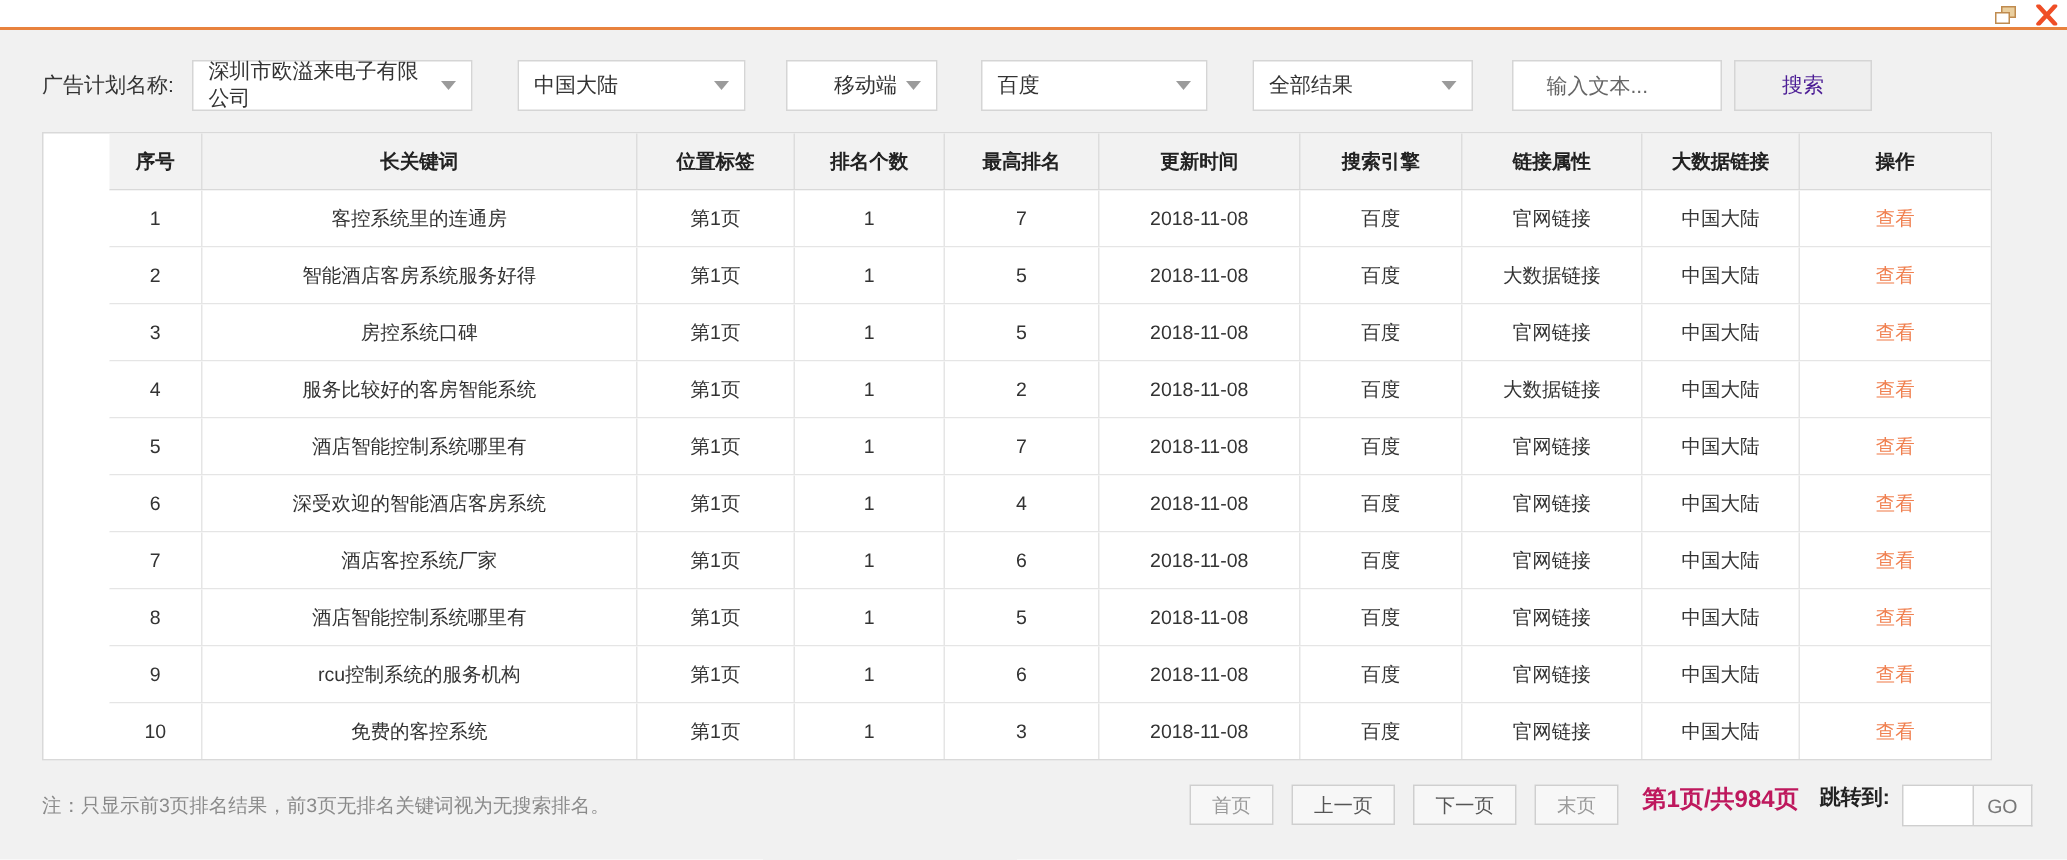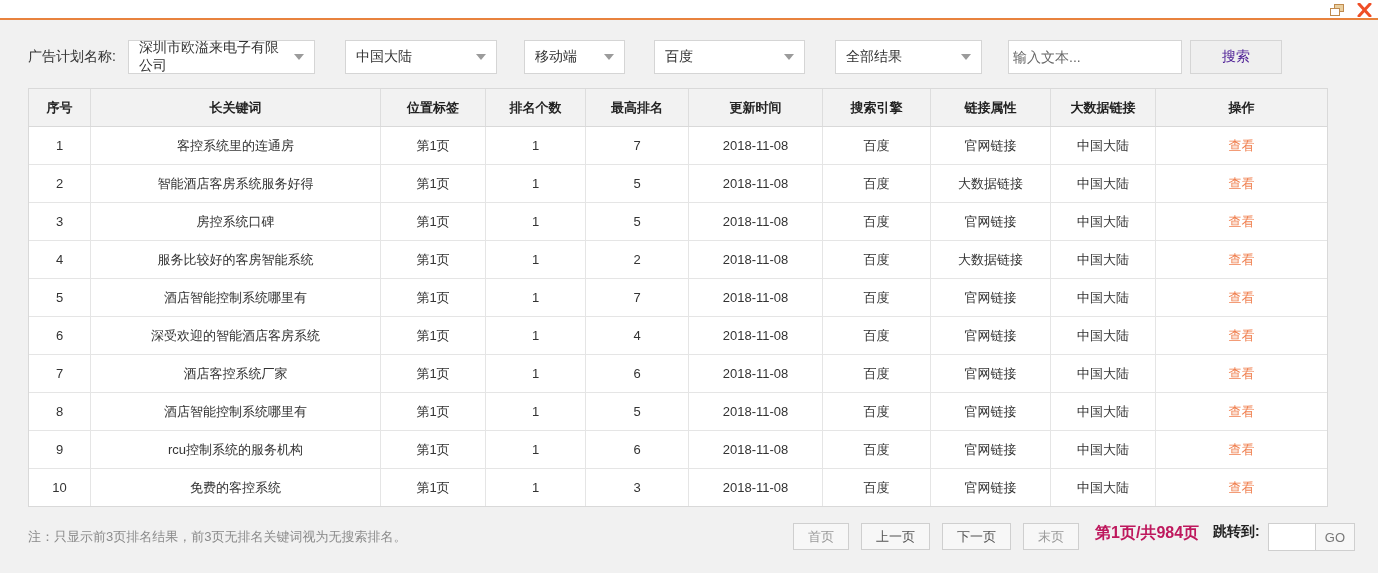--- a/index.html
+++ b/index.html
@@ -19,35 +19,35 @@
     height:34px; background:#fff; border:1px solid #d5d5d5; position:relative;
     display:flex; align-items:center; padding:0 26px 0 10px; font-size:14px; color:#333; cursor:pointer;
   }
   .selectbox .caret {
     position:absolute; right:10px; top:50%; margin-top:-3px;
     width:0; height:0; border-left:5px solid transparent; border-right:5px solid transparent;
     border-top:6px solid #9b9b9b;
   }
   .sel-plan   { width:187px; margin-right:30px; }
   .sel-region { width:152px; margin-right:27px; }
-  .sel-device { width:101px; margin-right:29px; }
+  .sel-device { width:101px; margin-right:29px;justify-content:flex-end; }
   .sel-engine { width:151px; margin-right:30px; }
   .sel-result { width:147px; margin-right:26px; }
   .search-input {
-    width:174px; height:34px; border:1px solid #d5d5d5; background:#fff;
-    padding:0 4px; font-size:14px; color:#333; outline:none; margin-right:8px;
+    width:140px; height:34px; border:1px solid #d5d5d5; background:#fff;
+    padding:0 22px; font-size:14px; color:#333; outline:none; margin-right:8px;
     font-family:"Liberation Sans","DejaVu Sans",sans-serif;
   }
   .search-input::placeholder { color:#666; }
   .search-btn {
     width:92px; height:34px; background:#efefef; border:1px solid #d5d5d5;
     font-size:14px; color:#4c1d95; cursor:pointer; font-family:"Liberation Sans","DejaVu Sans",sans-serif;
   }
   
-  .datatable { width:1300px; margin:14px 0 0 28px; background:#fff; border:1px solid #d9d9d9; }
+  .datatable { width:1300px; margin:14px 0 0 28px; background:#fff; border:1px solid #d9d9d9;padding-left:44px; }
   .t-row { display:flex; border-bottom:1px solid #e5e5e5; background:#fff; }
   .t-row:last-child { border-bottom:none; }
   .t-head { background:#f2f2f2; border-bottom:1px solid #d9d9d9; }
   .t-cell {
     display:flex; align-items:center; justify-content:center; text-align:center;
     height:37px; border-right:1px solid #e5e5e5; font-size:13px; color:#333; overflow:hidden;
   }
   .t-head .t-cell { font-weight:bold; font-size:13px; color:#222; border-right:1px solid #ddd; }
   .t-body .t-cell { height:37px; }
   .t-cell:last-child { border-right:none; }

